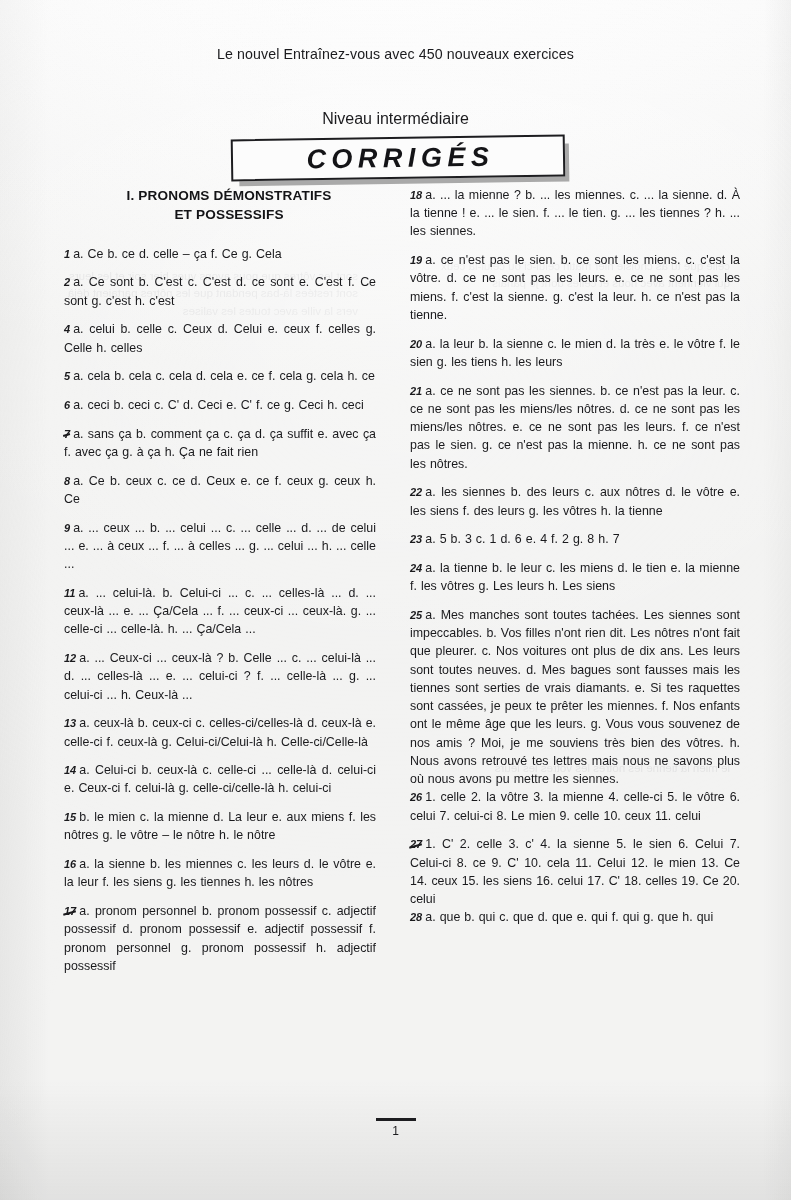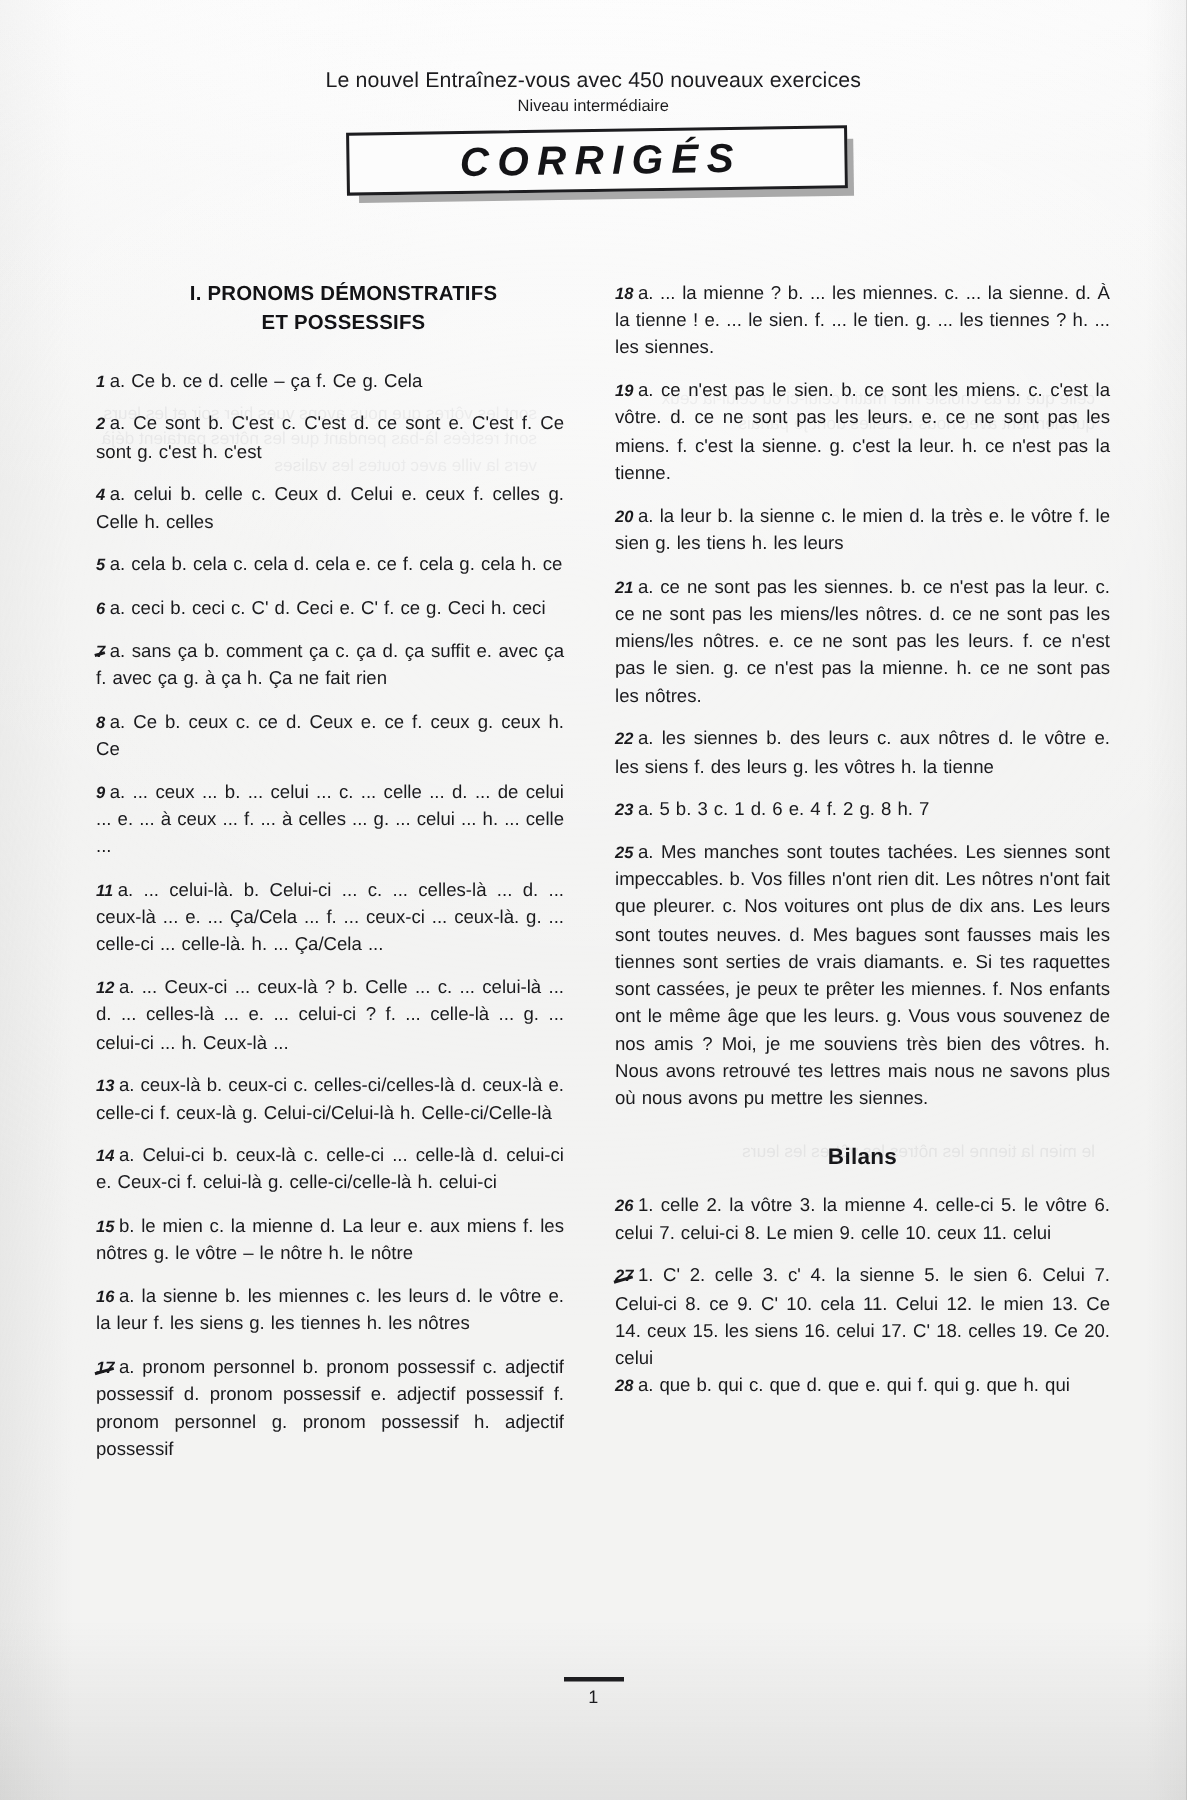--- a/index.html
+++ b/index.html
@@ -52,23 +52,24 @@
     z-index: 10;
   }
   .series-line {
     font-size: 14.2px;
     letter-spacing: 0.1px;
     color: #1b1b1e;
     line-height: 1.42;
     white-space: nowrap;
   }
   .level-line {
-    font-size: 11px;
+    font-size: 16px;
     color: #1b1b1e;
     line-height: 1.35;
+    margin-top: 44px;
   }
   .titlebox-wrap {
     position: relative;
     width: 330px;
     margin: 7px auto 0 auto;
     transform: rotate(-0.85deg);
   }
   .titlebox-shadow {
     position: absolute;
     left: 8px;
@@ -262,24 +263,24 @@
     </div>
 
     <div class="col col-right">
       <div id="right-items">
           <div class="item"><span class="num">18</span><span>a. ... la mienne ?   b. ... les miennes.   c. ... la sienne.   d. À la tienne !   e. ... le sien.   f. ... le tien.   g. ... les tiennes ?   h. ... les siennes.</span></div>
           <div class="item"><span class="num">19</span><span>a. ce n'est pas le sien.   b. ce sont les miens.   c. c'est la vôtre.   d. ce ne sont pas les leurs.   e. ce ne sont pas les miens.   f. c'est la sienne.   g. c'est la leur.   h. ce n'est pas la tienne.</span></div>
           <div class="item"><span class="num">20</span><span>a. la leur   b. la sienne   c. le mien   d. la très   e. le vôtre   f. le sien   g. les tiens   h. les leurs</span></div>
           <div class="item"><span class="num">21</span><span>a. ce ne sont pas les siennes.   b. ce n'est pas la leur.   c. ce ne sont pas les miens/les nôtres.   d. ce ne sont pas les miens/les nôtres.   e. ce ne sont pas les leurs.   f. ce n'est pas le sien.   g. ce n'est pas la mienne.   h. ce ne sont pas les nôtres.</span></div>
           <div class="item"><span class="num">22</span><span>a. les siennes   b. des leurs   c. aux nôtres   d. le vôtre   e. les siens   f. des leurs   g. les vôtres   h. la tienne</span></div>
           <div class="item"><span class="num">23</span><span>a. 5   b. 3   c. 1   d. 6   e. 4   f. 2   g. 8   h. 7</span></div>
+          <div class="item"><span class="num">24</span><span>a. la tienne   b. le leur   c. les miens   d. le tien   e. la mienne   f. les vôtres   g. Les leurs   h. Les siens</span></div>
           <div class="item"><span class="num">25</span><span>a. Mes manches sont toutes tachées. Les siennes sont impeccables.   b. Vos filles n'ont rien dit. Les nôtres n'ont fait que pleurer.   c. Nos voitures ont plus de dix ans. Les leurs sont toutes neuves.   d. Mes bagues sont fausses mais les tiennes sont serties de vrais diamants.   e. Si tes raquettes sont cassées, je peux te prêter les miennes.   f. Nos enfants ont le même âge que les leurs.   g. Vous vous souvenez de nos amis ? Moi, je me souviens très bien des vôtres.   h. Nous avons retrouvé tes lettres mais nous ne savons plus où nous avons pu mettre les siennes.</span></div>
         </div>
 
-      <div class="bilans">Bilans</div>
       <div id="bilans-items">
           <div class="item"><span class="num">26</span><span>1. celle   2. la vôtre   3. la mienne   4. celle-ci   5. le vôtre  6. celui  7. celui-ci  8. Le mien  9. celle  10. ceux   11. celui</span></div>
           <div class="item"><span class="num slash">27</span><span>1. C'   2. celle   3. c'   4. la sienne   5. le sien   6. Celui   7. Celui-ci   8. ce   9. C'   10. cela   11. Celui   12. le mien   13. Ce   14. ceux   15. les siens   16. celui   17. C'   18. celles   19. Ce   20. celui</span></div>
         </div>
 
       <div id="relatifs-items">
           <div class="item"><span class="num">28</span><span>a. que   b. qui   c. que   d. que   e. qui   f. qui   g. que   h. qui</span></div>
         </div>
     </div>
   </div>

